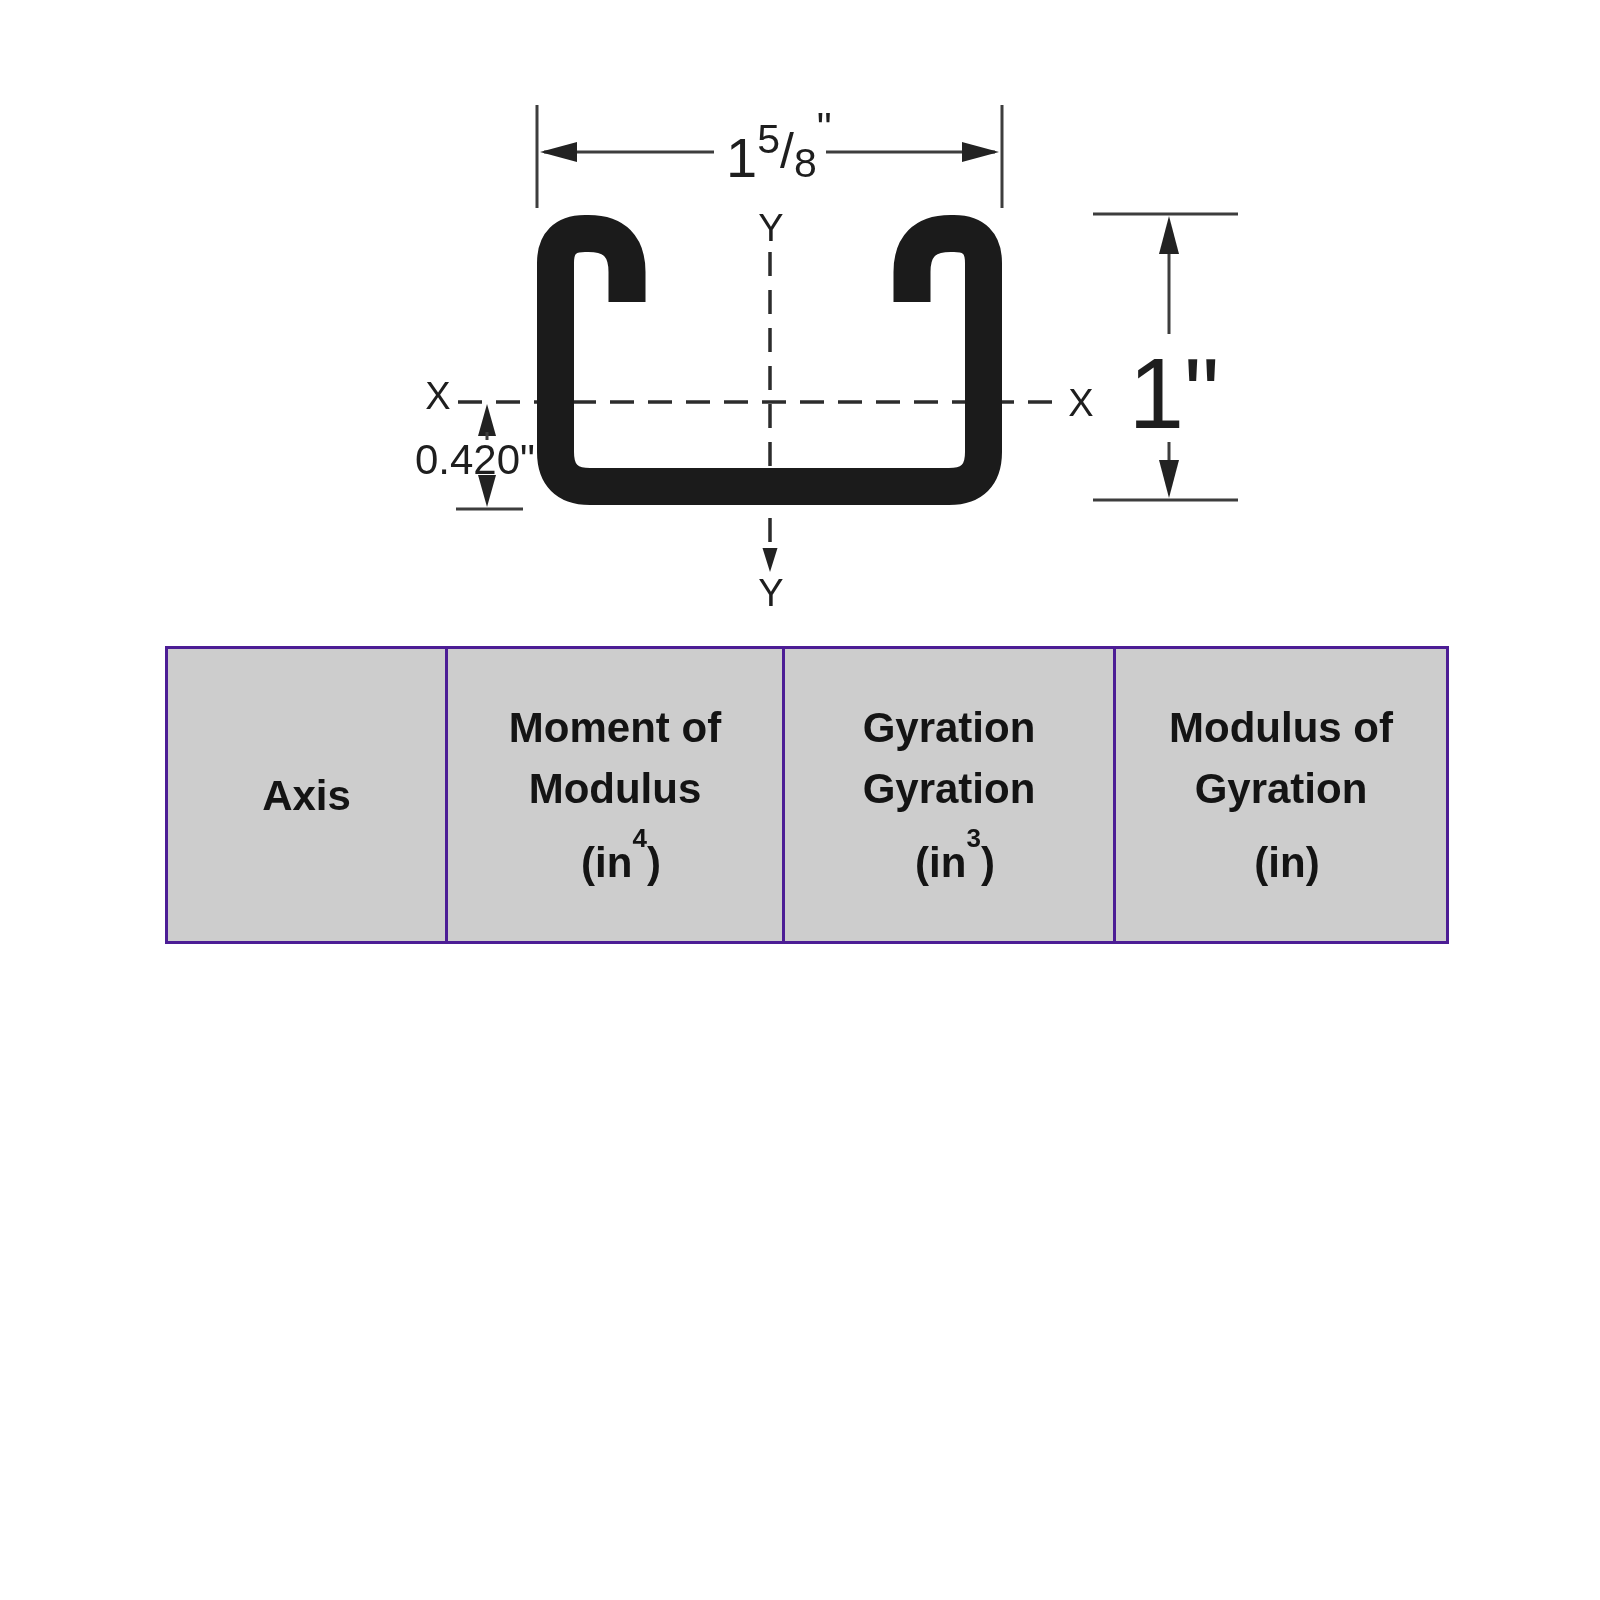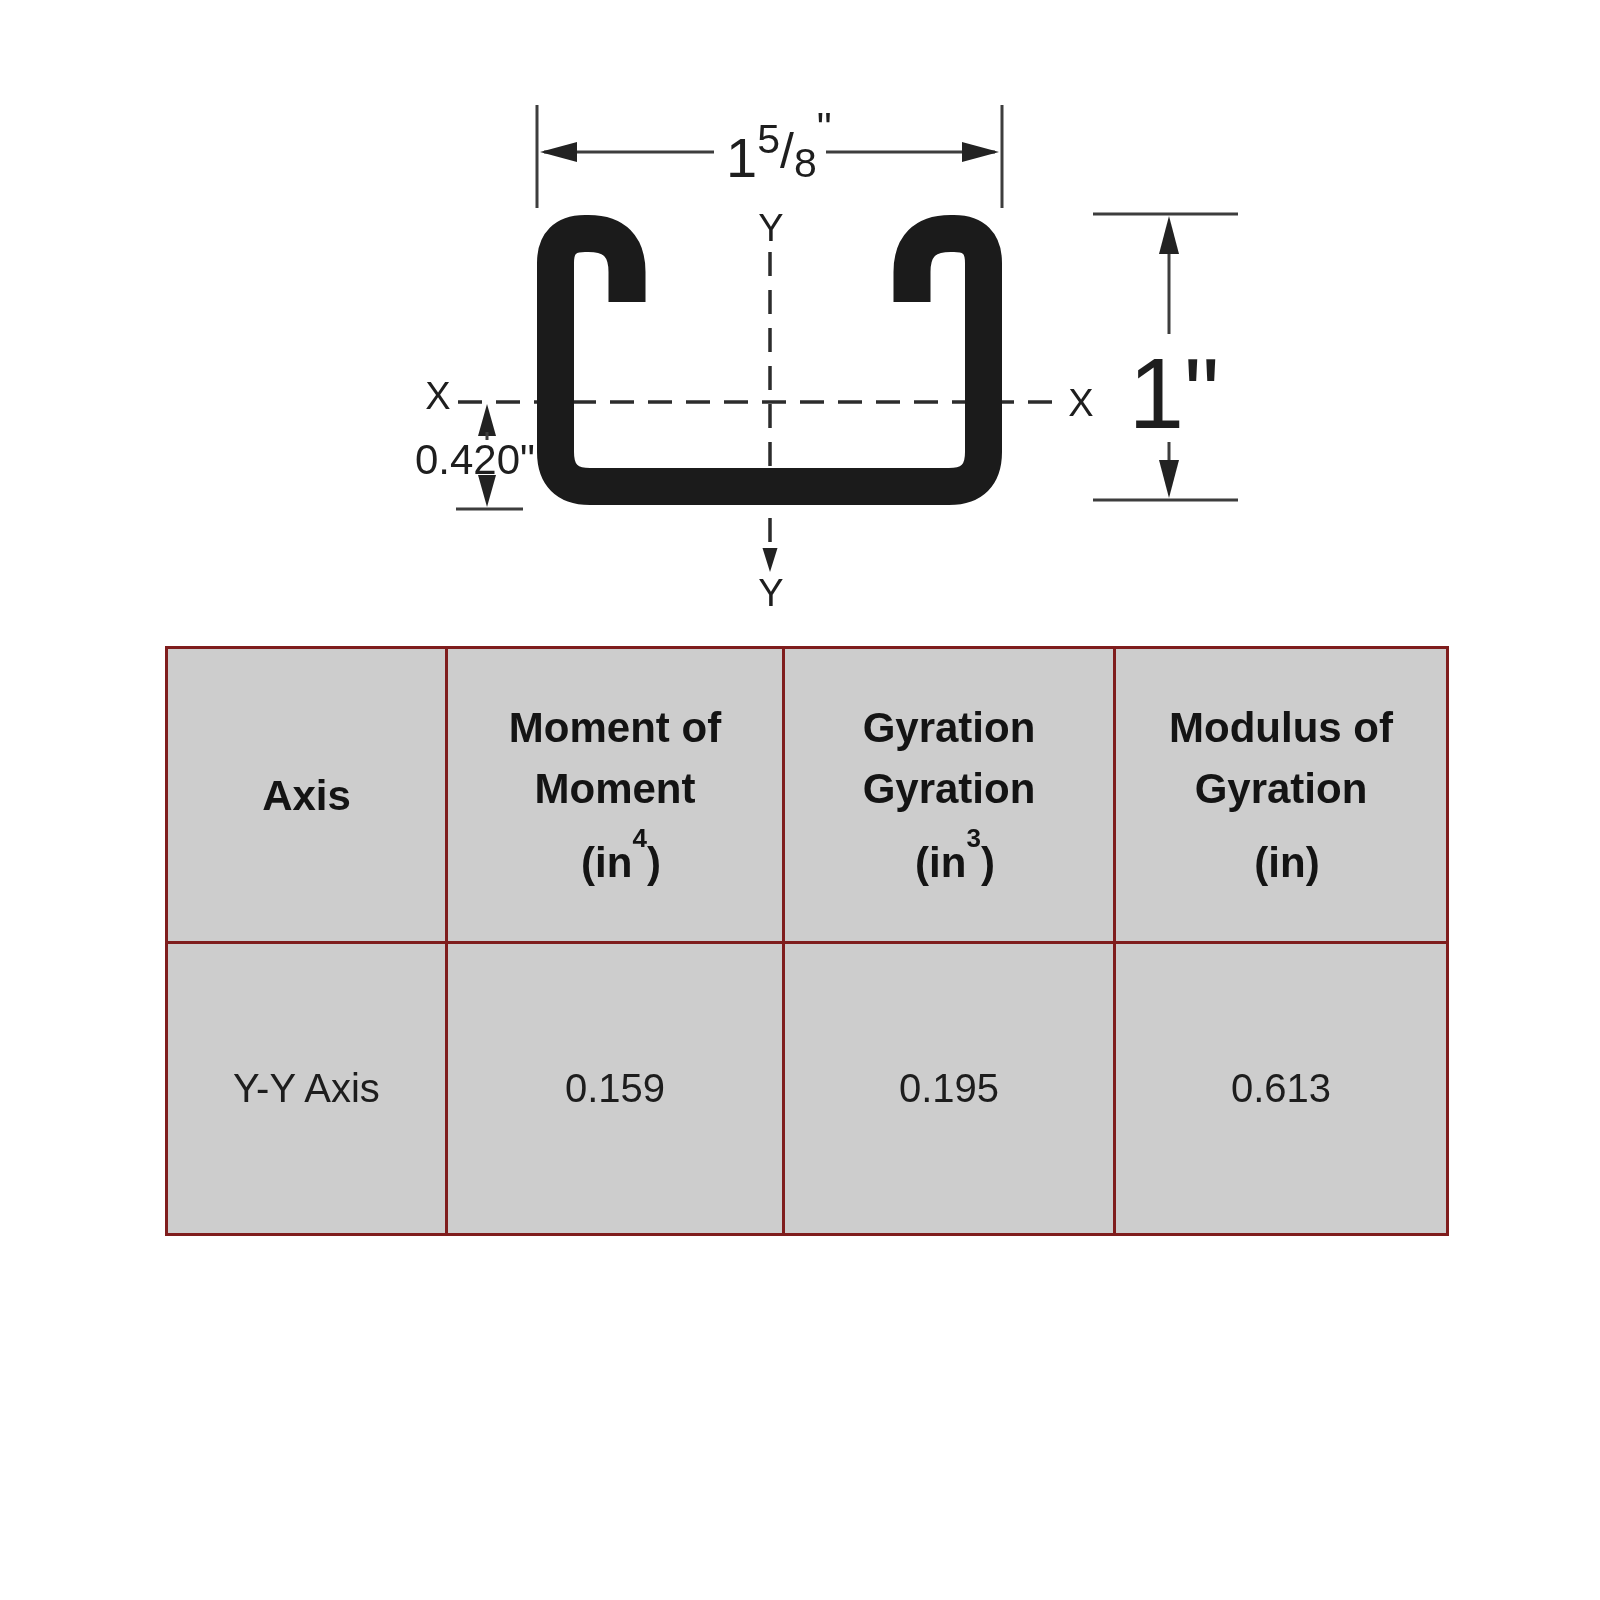--- a/index.html
+++ b/index.html
@@ -52,21 +52,21 @@
   table.props {
     position: absolute;
     left: 165px;
     top: 646px;
     width: 1281px;
     border-collapse: collapse;
     table-layout: fixed;
   }
   table.props th,
   table.props td {
-    border: 3px solid #7f1d1d;
+    border: 3px solid #4c1d95;
     text-align: center;
     vertical-align: middle;
     padding: 0;
     background: #ffffff;
     margin-left: 38px;
   }
   table.props .shaded {
     background: #cdcdcd;
   }
   table.props th {
@@ -165,38 +165,32 @@
       <col style="width:331px">
       <col style="width:333px">
     </colgroup>
     <thead>
       <tr style="height:295px">
         <th class="shaded">
           <div class="hline">Axis</div>
         </th>
         <th class="shaded">
           <div class="hline">Moment of</div>
-          <div class="hline">Moment</div>
+          <div class="hline">Modulus</div>
           <div class="hline unit"><span>(in</span><sup>4</sup><span>)</span></div>
         </th>
         <th class="shaded">
           <div class="hline">Gyration</div>
           <div class="hline">Gyration</div>
           <div class="hline unit"><span>(in</span><sup>3</sup><span>)</span></div>
         </th>
         <th class="shaded">
           <div class="hline">Modulus of</div>
           <div class="hline">Gyration</div>
           <div class="hline unit"><span>(in</span><sup></sup><span>)</span></div>
         </th>
       </tr>
     </thead>
     <tbody>
-      <tr style="height:292px">
-        <td class="shaded">Y-Y Axis</td>
-        <td class="shaded">0.159</td>
-        <td class="shaded">0.195</td>
-        <td class="shaded">0.613</td>
-      </tr>
     </tbody>
   </table>
 
 </div>
 
 </body></html>

